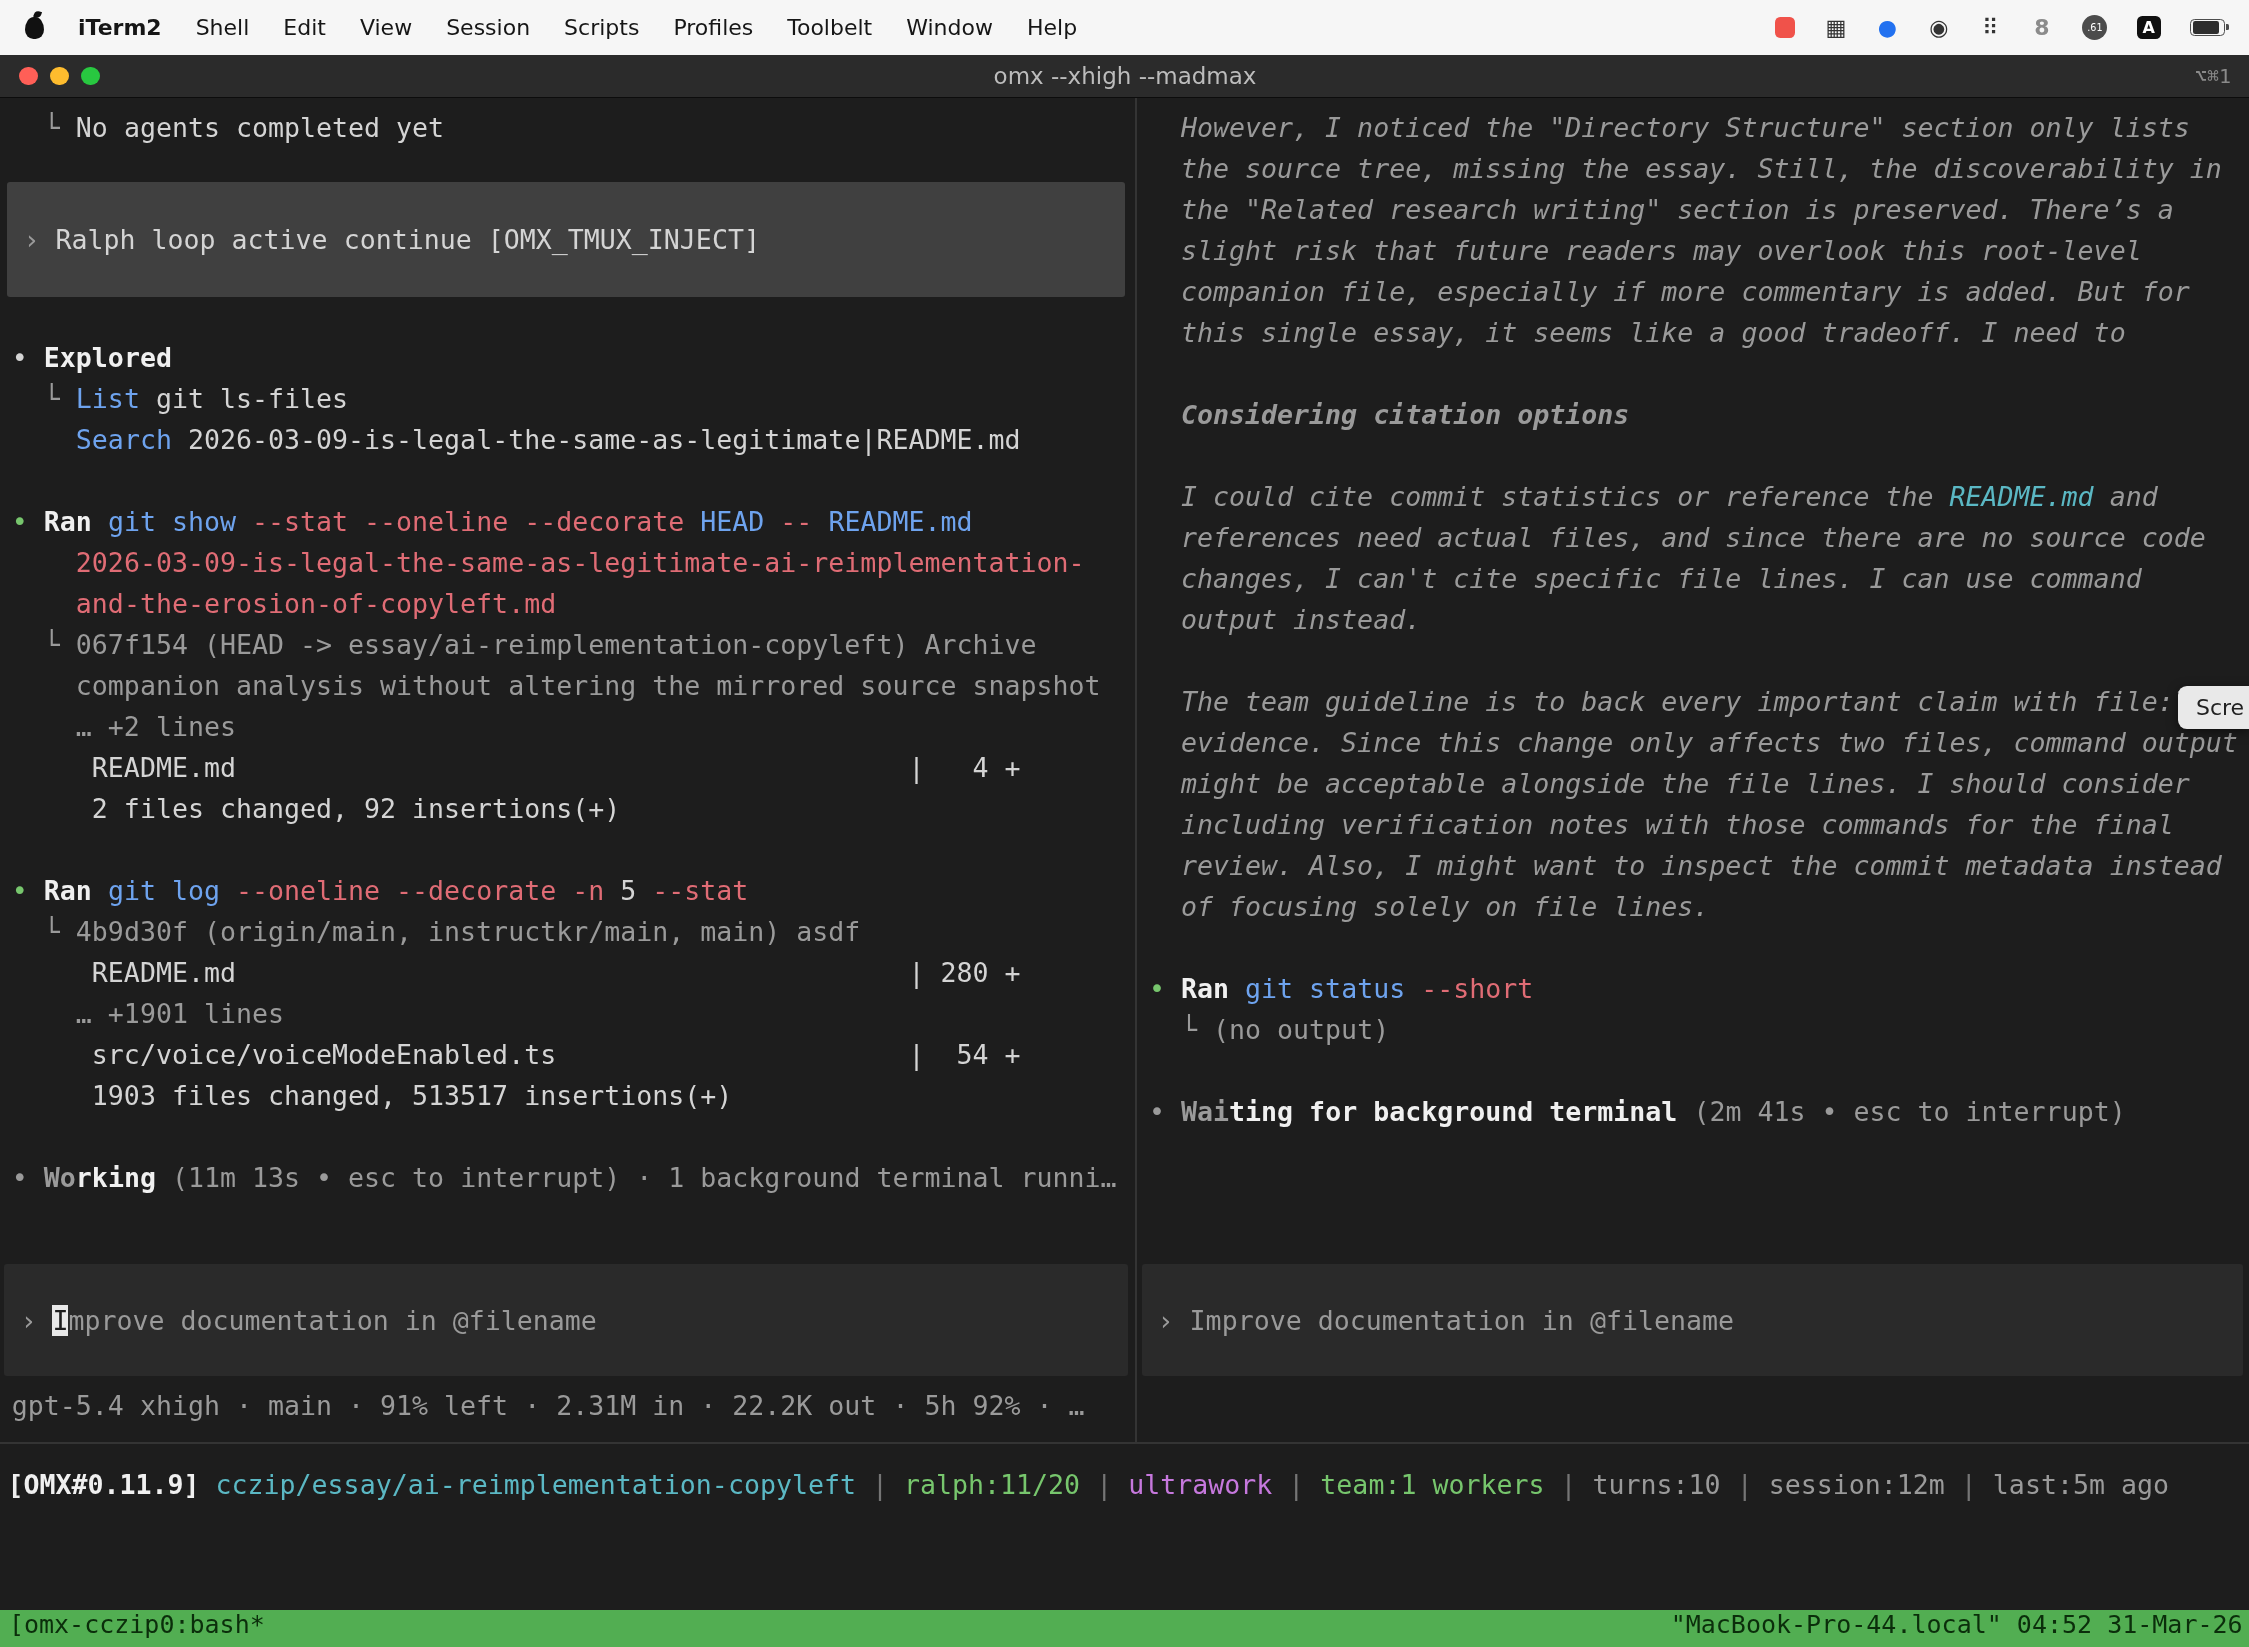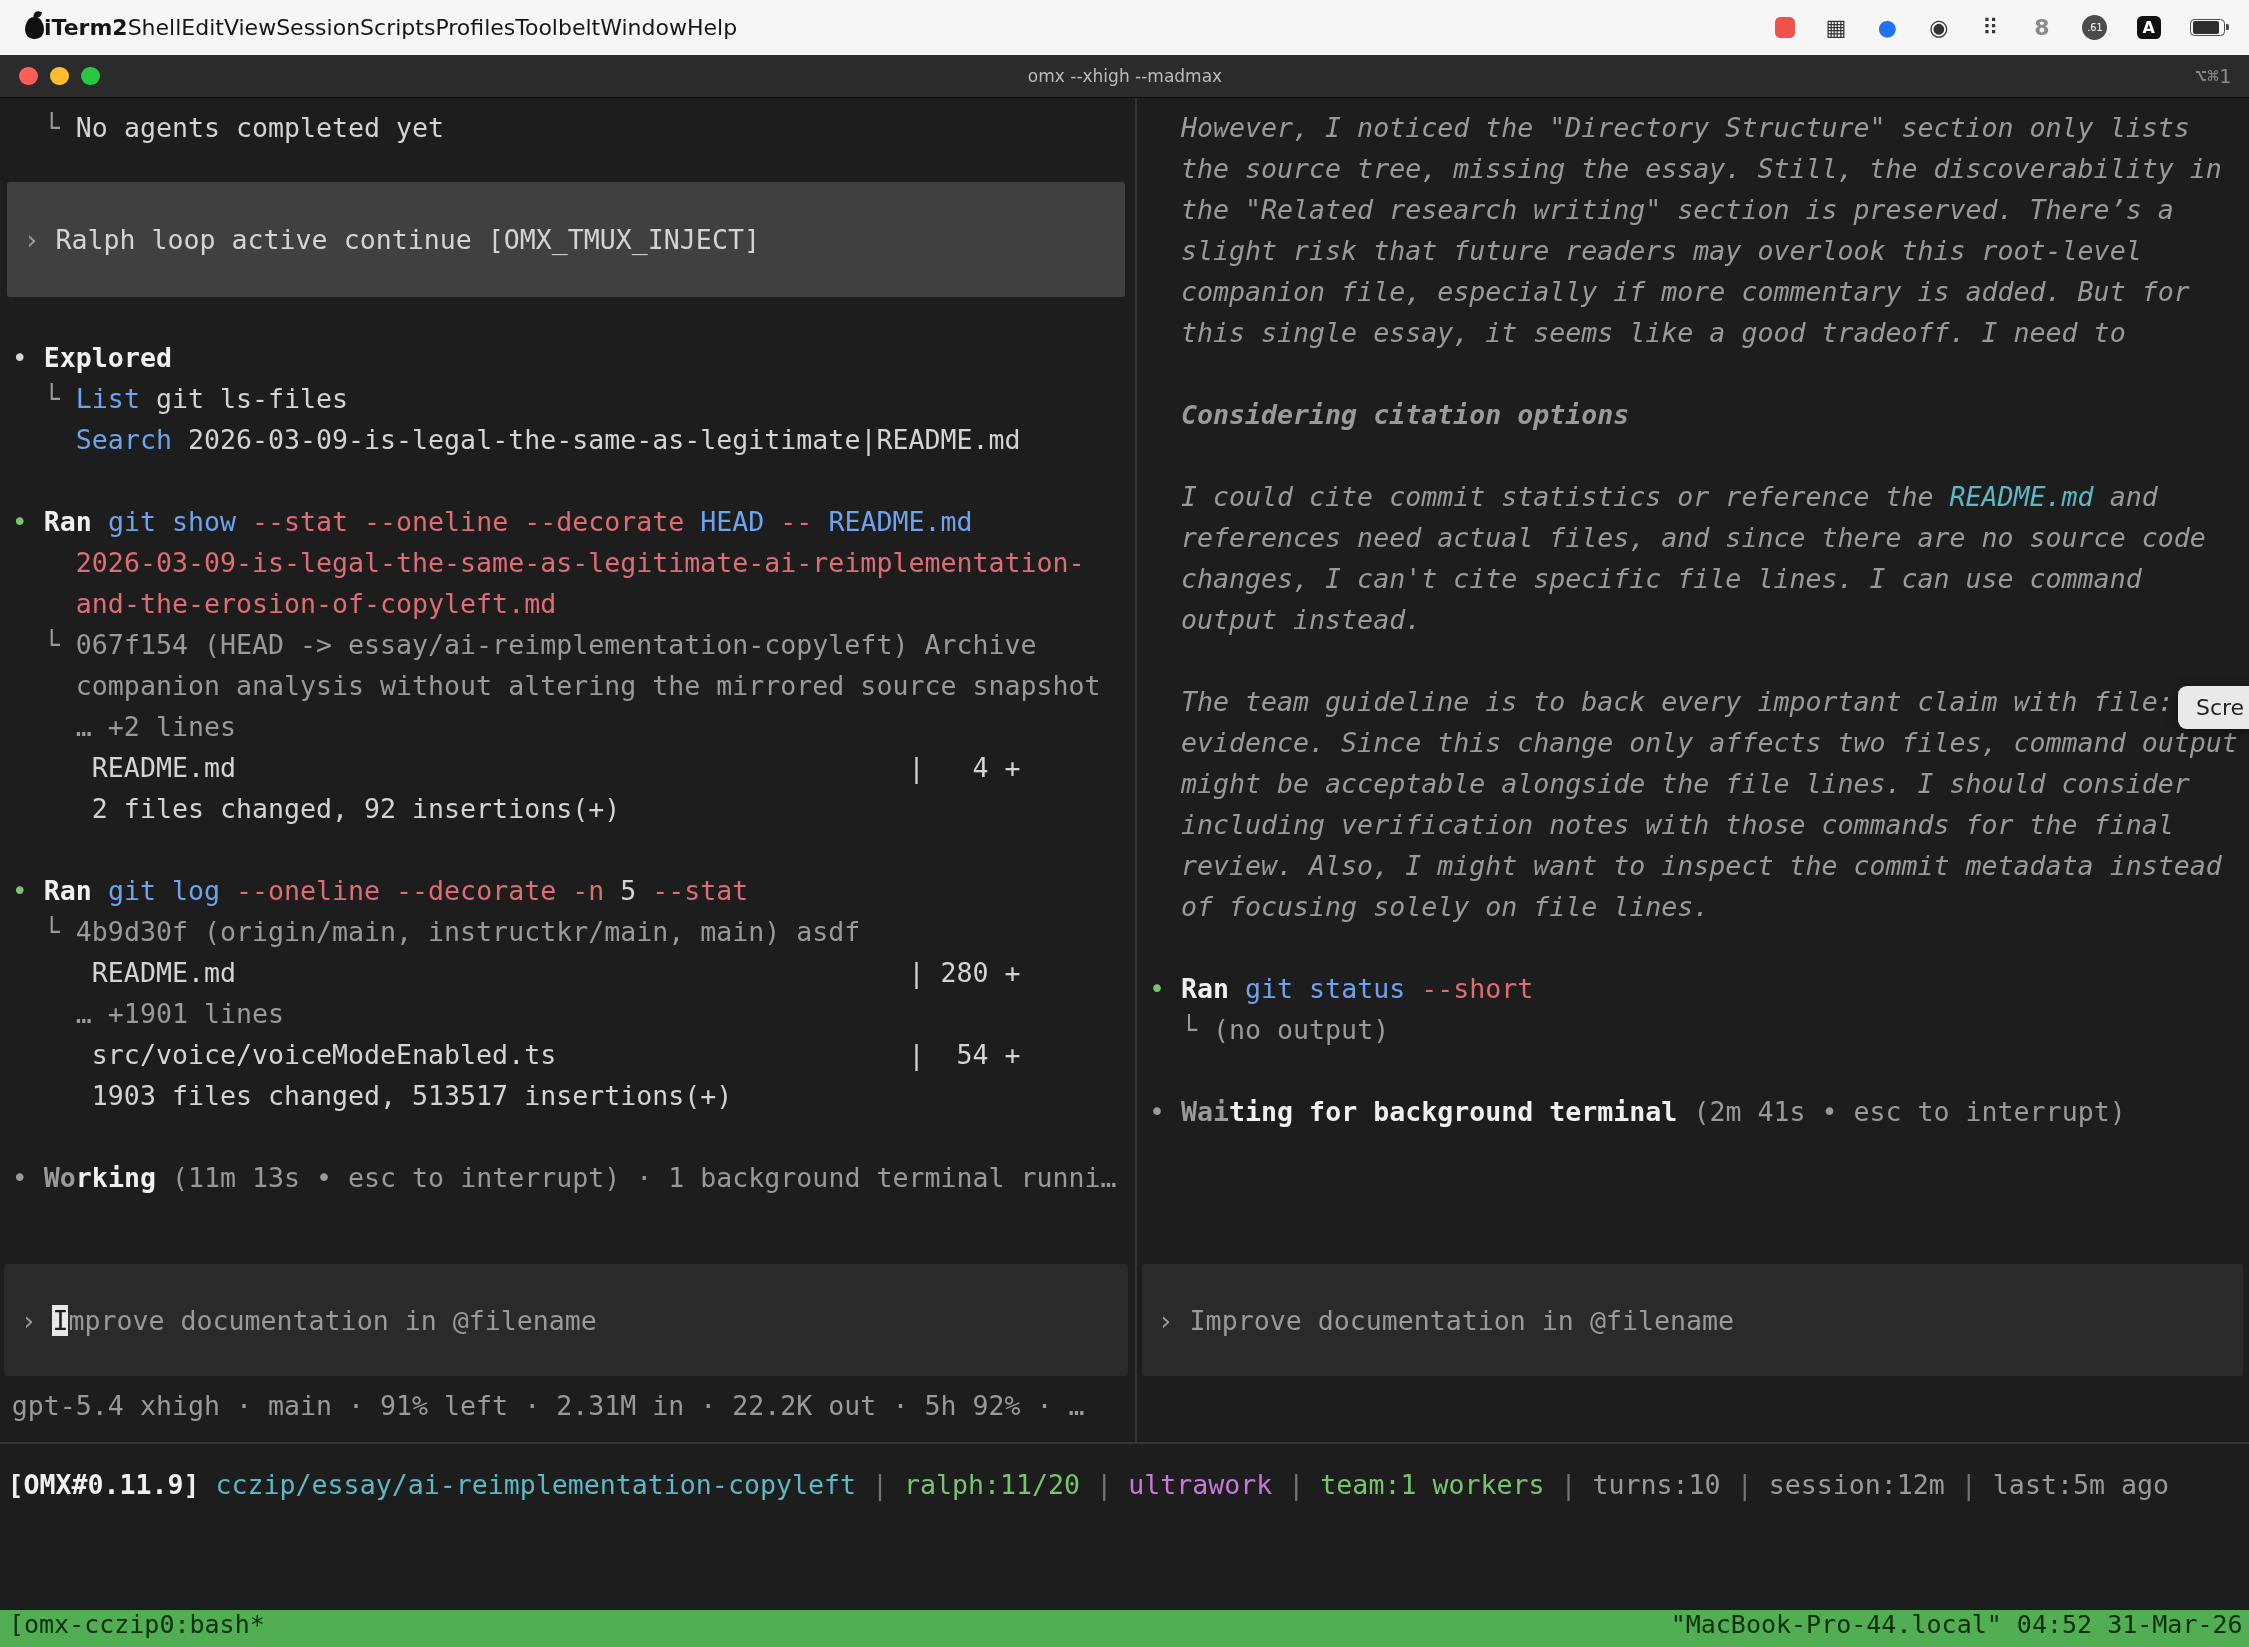--- a/index.html
+++ b/index.html
@@ -3,21 +3,21 @@
 <meta charset="utf-8">
 <style>
   *{margin:0;padding:0;box-sizing:border-box}
   html,body{width:2250px;height:1648px;background:#1d1d1d;overflow:hidden}
   body{font-family:"DejaVu Sans Mono",monospace;position:relative}
 
   
   .menubar{position:absolute;top:0;left:0;width:100%;height:55px;background:#f6f6f6;
     display:flex;align-items:center;padding:0 25px;font-family:"DejaVu Sans",sans-serif;
     font-size:22px;color:#161616;z-index:5}
-  .menu-left{display:flex;align-items:center;}
+  .menu-left{display:flex;align-items:center;gap:34px}
   .apple-shape{width:19px;height:22px;background:#111;border-radius:46% 46% 44% 44%/58% 58% 42% 42%;display:inline-block;position:relative}
   .apple-shape::after{content:"";position:absolute;top:-5.9px;left:8.9px;width:7.4px;height:7.4px;background:#111;border-radius:60% 0 60% 0;transform:rotate(20deg)}
   .menu-item{white-space:nowrap}
   .menu-item.appname{font-weight:bold}
   .menu-right{margin-left:auto;display:flex;align-items:center;gap:29.5px}
   .mi-glyph{font-size:22px;color:#333;display:inline-block;min-width:22px;text-align:center}
   .mi-blue{color:#2271f0}
   .mi-gray{color:#8b8b8b;font-weight:bold}
   .mi-record{width:20.7px;height:20.7px;border-radius:5.2px;background:#f0524a;display:inline-block}
   .mi-cycle{width:25px;height:25px;border-radius:50%;background:#4c4c4c;color:#fff;font-size:9.6px;
@@ -28,21 +28,21 @@
   .mi-batt::before{content:"";position:absolute;left:1.5px;top:1.5px;bottom:1.5px;width:80%;background:#2e2e2e;border-radius:2.2px}
   .mi-batt::after{content:"";position:absolute;right:-5.2px;top:4.4px;width:3px;height:5.9px;background:#4d4d4d;border-radius:0 1.5px 1.5px 0}
 
   
   .titlebar{position:absolute;top:55px;left:0;width:100%;height:43px;background:#2b2b2b;
     border-bottom:0.7px solid #0c0c0c;display:flex;align-items:center;z-index:4}
   .traffic{display:flex;gap:12.5px;padding-left:19px;z-index:2}
   .tl{width:18.5px;height:18.5px;border-radius:50%}
   .tl.red{background:#ff5f57}.tl.yellow{background:#febc2e}.tl.green{background:#28c840}
   .win-title{position:absolute;left:0;right:0;text-align:center;color:#bcbcbc;
-    font-family:"DejaVu Sans",sans-serif;font-size:17px}
+    font-family:"DejaVu Sans",sans-serif;font-size:23px}
   .win-shortcut{margin-left:auto;padding-right:19px;color:#8a8a8a;font-size:20px;z-index:2}
 
   
   .terminal{position:absolute;top:97px;left:0;width:100%;bottom:38px;background:#1d1d1d}
   .panes{position:absolute;top:0;left:0;width:100%;height:1345px;display:flex}
   .pane{position:relative;overflow:hidden;height:100%}
   .pane.left{width:1135px}
   .vdivider{width:2.2px;height:100%;background:#343434}
   .pane.right{flex:1}
 

